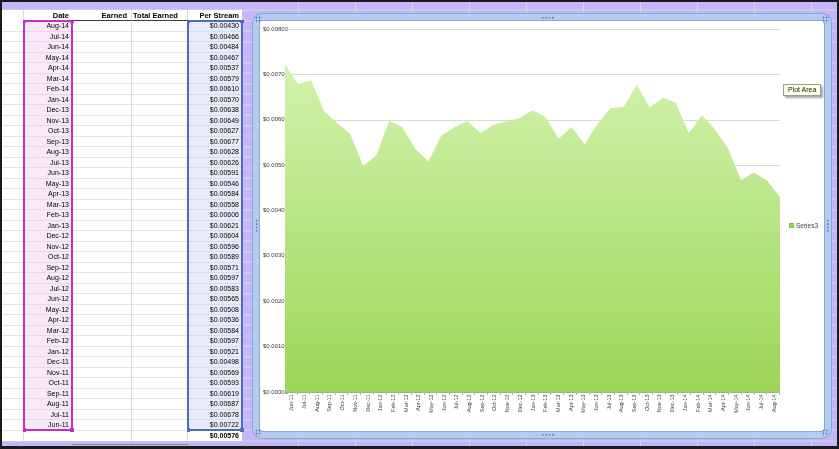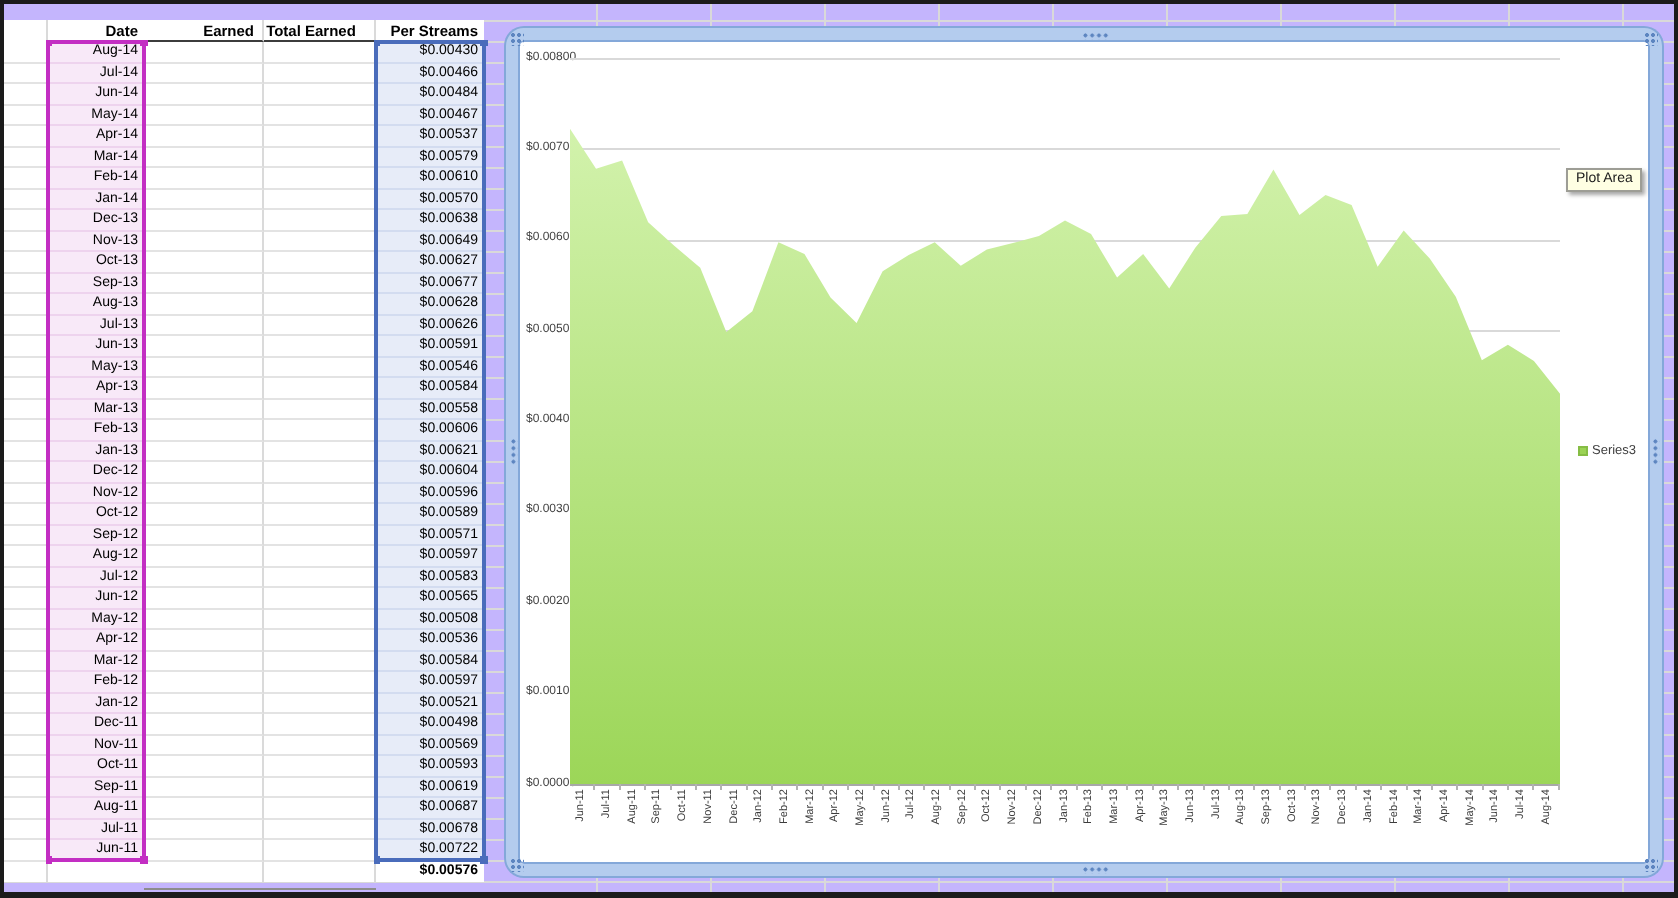--- a/index.html
+++ b/index.html
@@ -69,21 +69,21 @@
 <div id="screen">
   <div class="hgrid"></div>
   <div class="vgrid"></div>
 
   <div id="table">
     <div class="trow header">
       <div class="cell c-a"></div>
       <div class="cell c-date">Date</div>
       <div class="cell c-str">Earned</div>
       <div class="cell c-tot">Total Earned</div>
-      <div class="cell c-per">Per Streams</div>
+      <div class="cell c-per">Per Stream</div>
     </div>
     <div id="table-rows">
         <div class="trow data">
           <div class="cell c-a"></div>
           <div class="cell c-date">Aug-14</div>
           <div class="cell c-str"></div>
           <div class="cell c-tot"></div>
           <div class="cell c-per">$0.00430</div>
         </div>
         <div class="trow data">

